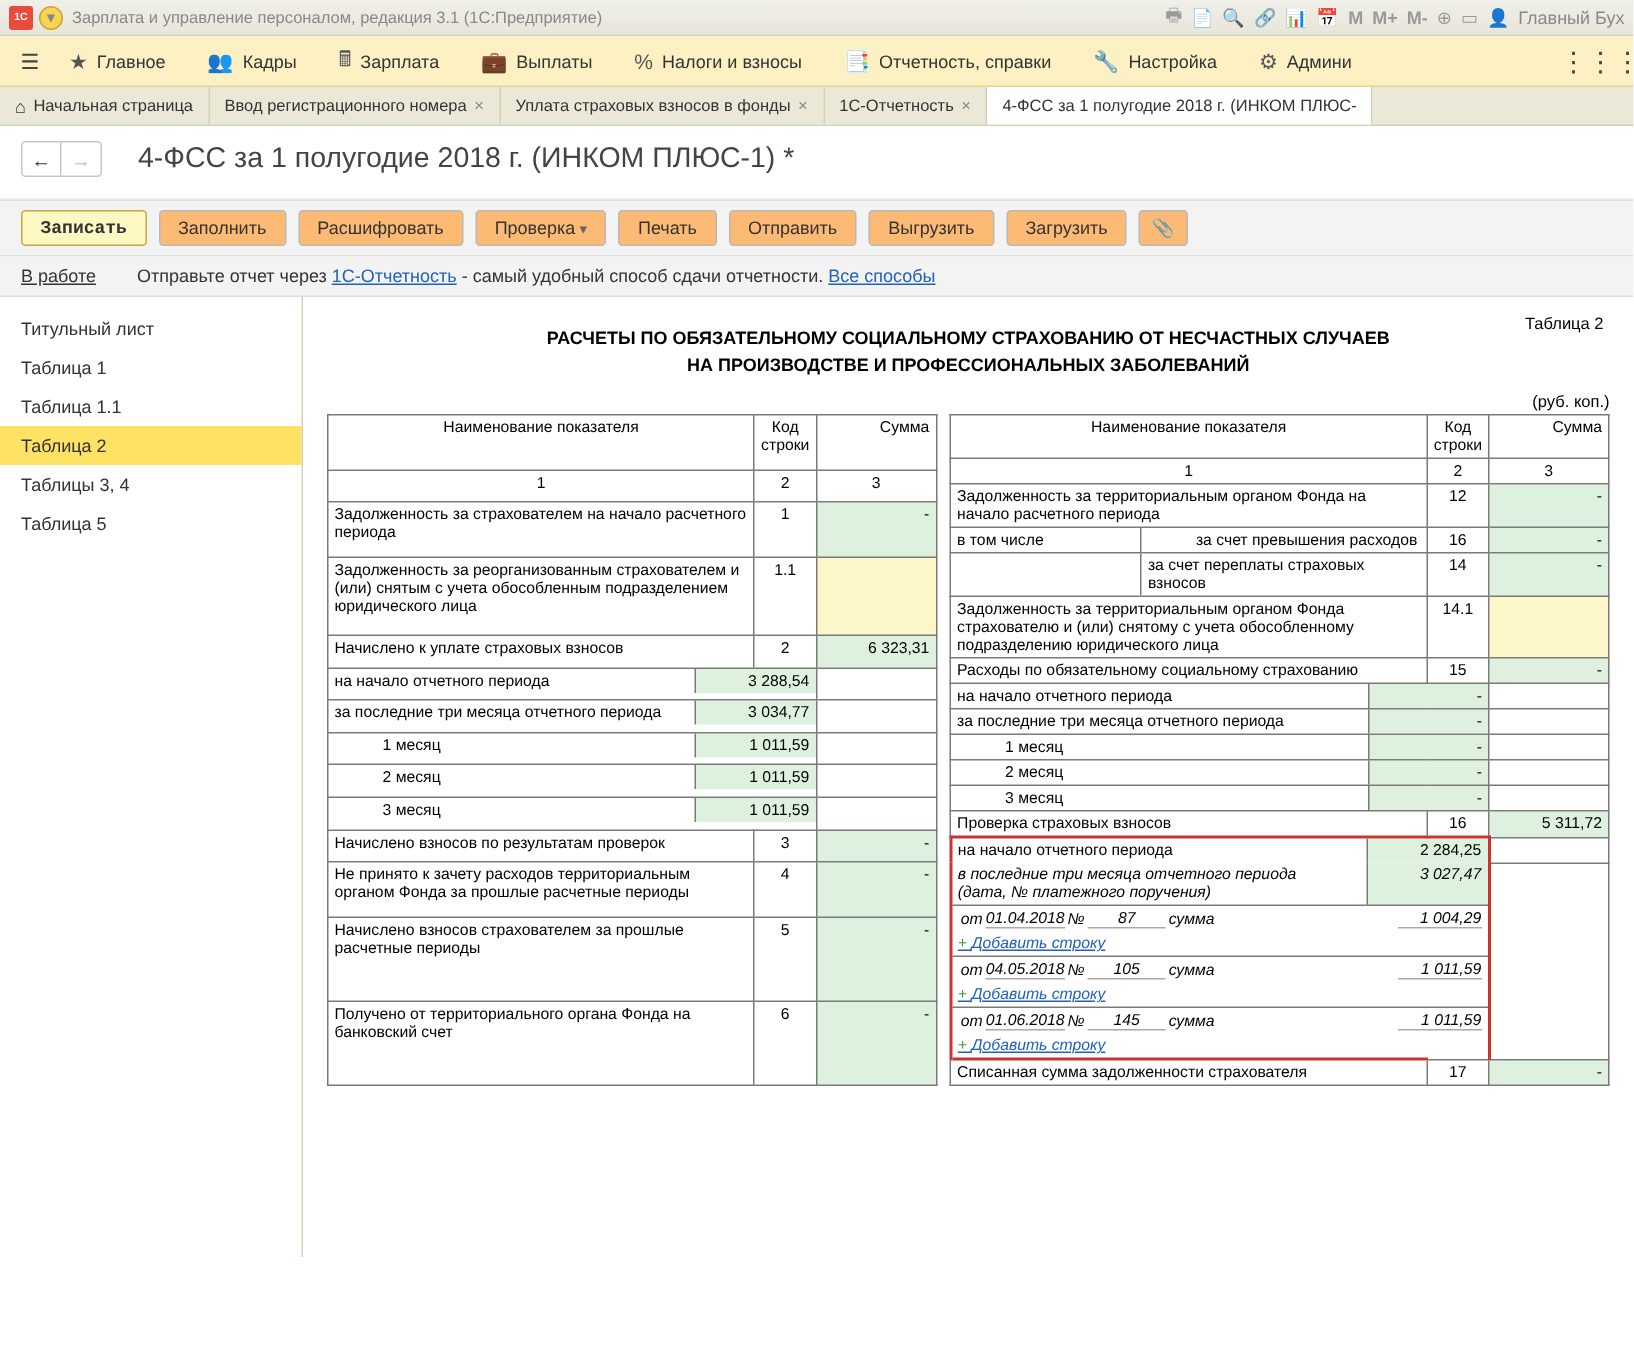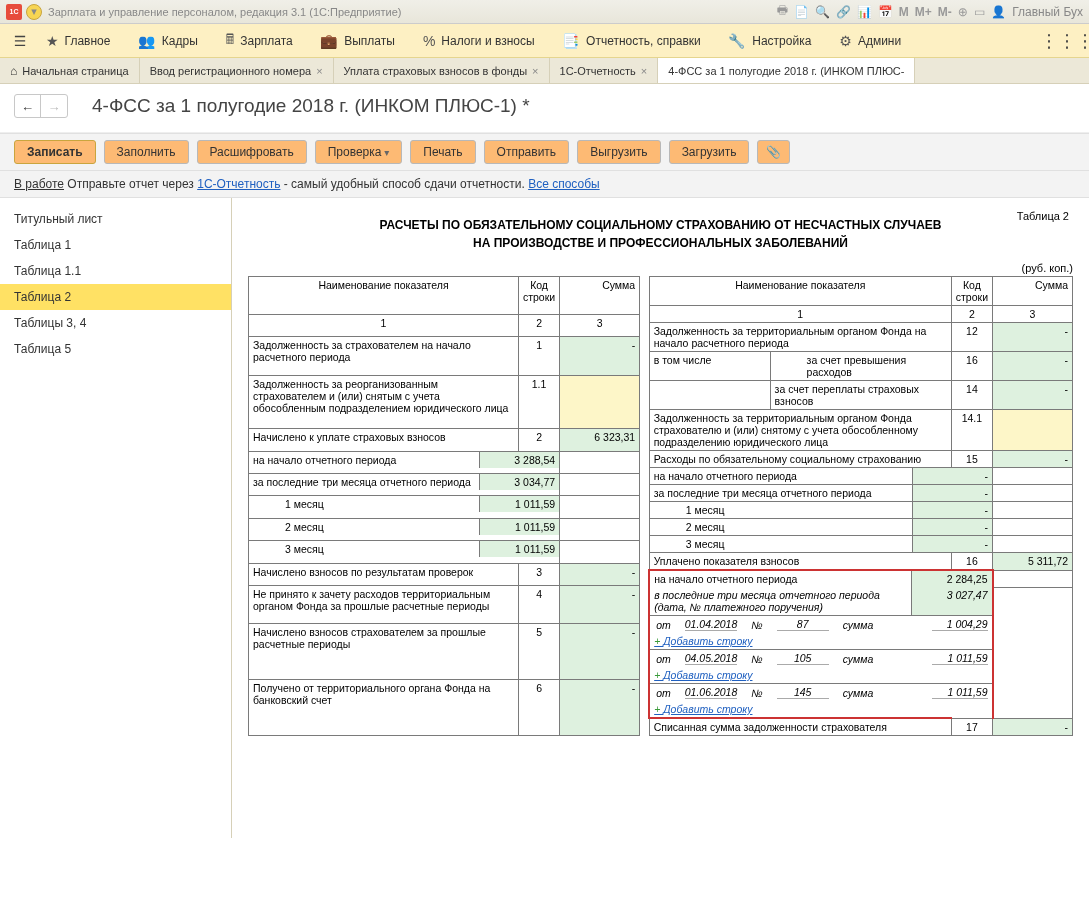--- a/index.html
+++ b/index.html
@@ -20,48 +20,48 @@
 .tabsbar .tab .home { font-size:12px;}
 .tabsbar .tab .cl { color:#888;font-size:11px;}
 .tabsbar .tab.active { background:#fff;}
 .header-row { display:flex;align-items:center;padding:10px 14px 14px;background:#fff;border-bottom:1px solid #eee;}
 .nav-arrows { display:flex;border:1px solid #c8c8c8;border-radius:3px;margin-right:24px;}
 .nav-arrows div{width:26px;height:22px;display:flex;align-items:center;justify-content:center;color:#333;font-size:13px;}
 .nav-arrows div:first-child{border-right:1px solid #c8c8c8;}
 .page-title { font-size:19px;color:#444;}
 .cmdbar { background:#f3f3f3;border-top:1px solid #e0e0e0;border-bottom:1px solid #e0e0e0;padding:6px 14px;display:flex;gap:8px;align-items:center;}
 .btn { border:1px solid #b8b8b8;border-radius:3px;padding:4px 12px;background:#fdba74;font-size:12px;cursor:pointer;color:#333;}
-.btn.yellow { background:#fdba74;border-color:#c9a53e;font-weight:bold;}
+.btn.yellow { background:#fef9c3;border-color:#c9a53e;font-weight:bold;font-family:Liberation Mono, monospace;}
 .btn.drop::after{content:" ▾";font-size:10px;color:#666;}
 .btn.icon { padding:4px 8px;}
 .statusbar { background:#f3f3f3;padding:6px 14px;font-size:12px;color:#333;border-bottom:1px solid #e0e0e0;}
 .statusbar a{color:#2060c0;text-decoration:underline;}
-.statusbar .status-label{text-decoration:underline;color:#333;}
+.statusbar .status-label{text-decoration:underline;color:#333;margin-right:24px;}
 .content { display:flex;min-height:640px;background:#fff;}
-.sidebar { width:232px;border-right:1px solid #d6d0b8;padding-top:8px;background:#fff;}
+.sidebar { width:202px;border-right:1px solid #d6d0b8;padding-top:8px;background:#fff;}
 .sidebar .navitem { padding:6px 14px;font-size:12px;color:#333;cursor:pointer;}
 .sidebar .navitem.active { background:#ffe164;}
 .report { flex:1;padding:12px 16px;position:relative;}
 .report-h { text-align:center;font-weight:bold;font-size:12px;line-height:1.5;margin:6px 0 10px;}
 .table-label { position:absolute;right:20px;top:12px;font-size:11px;}
 .unit { text-align:right;font-size:11px;margin-bottom:2px;}
 .grid { display:flex;gap:8px;}
 table { border-collapse:collapse;width:100%;border-radius:14px;}
 td,th { border:1px solid #7a7a7a;padding:2px 4px;font-size:10.5px;vertical-align:top;}
 th { font-weight:normal;text-align:center;background:#fff;}
 .codecol { width:36px;text-align:center;}
 .sumcol { width:80px;text-align:right;}
 .namecol {}
 .val-yellow { background:#fdf6c8;}
 .val-green { background:#def1df;text-align:right;}
 .numrow td{text-align:center;}
 .sub2 { padding-left:36px;}
 .addrow { color:#2060c0;text-decoration:underline;cursor:pointer;}
 .addrow::before{content:"+ ";color:#3a9b3a;text-decoration:none;}
-.paycell { display:flex;gap:12px;align-items:center;font-size:10.5px;}
+.paycell { display:flex;gap:0;align-items:center;font-size:10.5px;}
 .paycell .lbl{padding:0 2px;}
 .paycell .fld{border-bottom:1px solid #aaa;min-width:52px;text-align:center;}
 .paycell .amt{margin-left:auto;min-width:56px;text-align:right;border-bottom:1px solid #aaa;}
 </style>
 </head>
 <body>
 
 <div class="titlebar">
   <div class="logo">1C</div>
   <div class="circ">▾</div>
@@ -415,21 +415,21 @@
                     <tr>
                       <td class="sub2" style="border:0;border-right:1px solid #7a7a7a;">3 месяц</td>
                       <td style="border:0;width:80px;" class="val-green">-</td>
                     </tr>
                   </tbody>
                 </table>
               </td>
               <td style="border-left:0;"></td>
             </tr>
         <tr>
-              <td>Уплачено показателя взносов</td>
+              <td>Проверка страховых взносов</td>
               <td class="codecol">16</td>
               <td class="val-green">5 311,72</td>
             </tr>
 
         <tr>
               <td colspan="2" rowspan="1" style="padding:0;border:2px solid #c33;border-bottom:0;">
           <table style="width:100%;border:0;">
             <tbody>
                     <tr>
                       <td style="border:0;border-right:1px solid #7a7a7a;">на начало отчетного периода</td>

